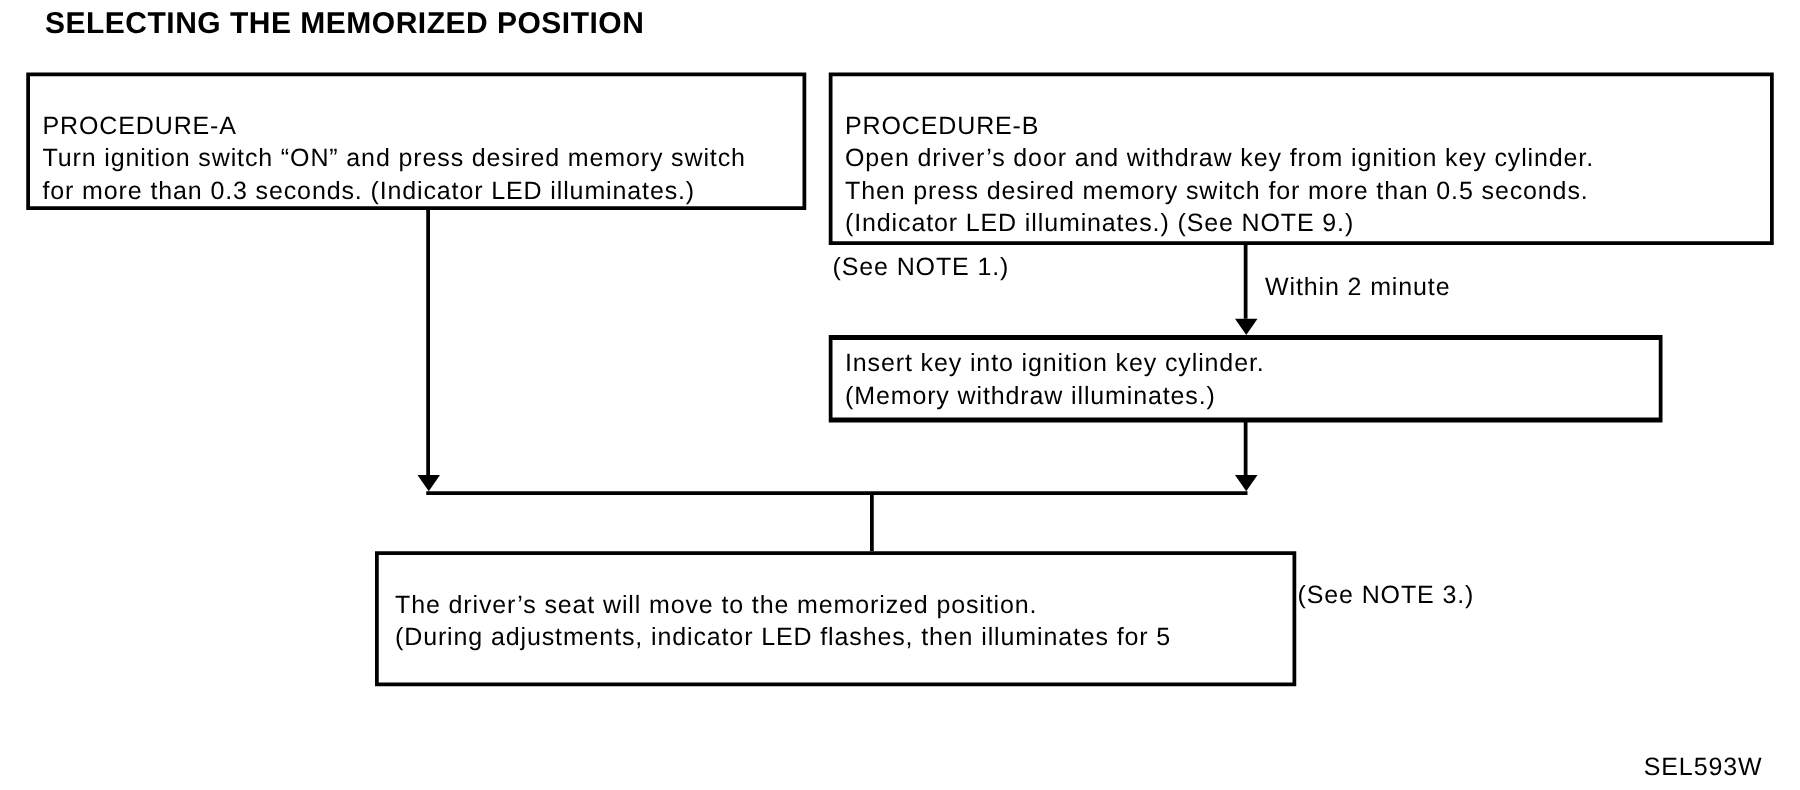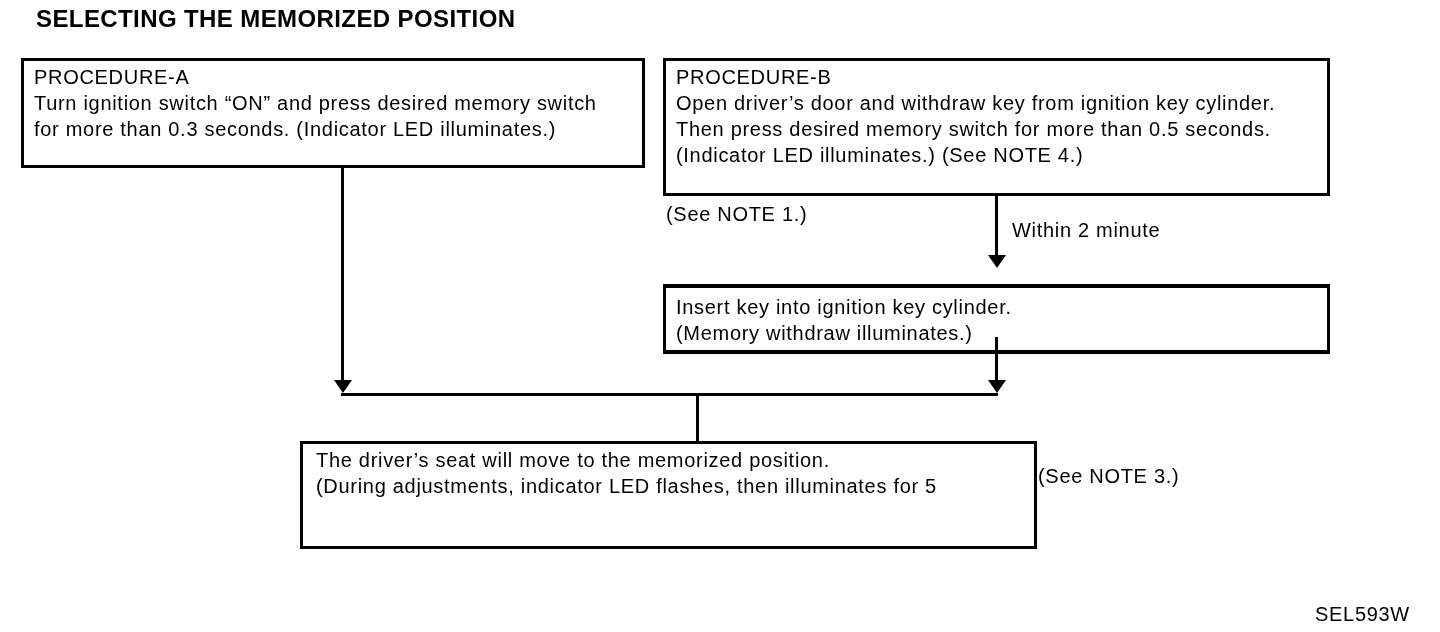--- a/index.html
+++ b/index.html
@@ -16,26 +16,26 @@
     font-size:24px;font-weight:bold;letter-spacing:0.4px;
     white-space:nowrap;
     margin-left:16px;
   }
   .box{
     position:absolute;
     border:3px solid #000;
     box-sizing:border-box;
     background:#ffffff;
     font-size:20px;line-height:26px;letter-spacing:0.7px;
-    padding:3px 10px;
+    padding:27px 10px;
     white-space:nowrap;
   }
   .box-a{left:21px;top:58px;width:624px;height:110px;}
-  .box-b{left:663px;top:58px;width:667px;height:138px;}
-  .box-insert{left:663px;top:284px;width:667px;height:70px;border-top-width:4px;border-bottom-width:4px;padding-top:6px;}
+  .box-b{left:663px;top:58px;width:756px;height:138px;}
+  .box-insert{left:663px;top:268px;width:667px;height:70px;border-top-width:4px;border-bottom-width:4px;padding-top:6px;}
   .box-result{left:300px;top:441px;width:737px;height:108px;padding-left:13px;}
   .lbl{
     position:absolute;
     font-size:20px;line-height:24px;letter-spacing:0.7px;
     white-space:nowrap;
   }
   .lbl-note1{left:666px;top:202px;}
   .lbl-within{left:1012px;top:218px;}
   .lbl-note3{left:1038px;top:464px;}
   .lbl-figcode{left:1315px;top:602px;}
@@ -67,21 +67,21 @@
   <div class="box box-a">
     <div>PROCEDURE-A</div>
     <div>Turn ignition switch “ON” and press desired memory switch</div>
     <div>for more than 0.3 seconds. (Indicator LED illuminates.)</div>
   </div>
 
   <div class="box box-b">
     <div>PROCEDURE-B</div>
     <div>Open driver’s door and withdraw key from ignition key cylinder.</div>
     <div>Then press desired memory switch for more than 0.5 seconds.</div>
-    <div>(Indicator LED illuminates.) (See NOTE 4.)</div>
+    <div>(Indicator LED illuminates.) (See NOTE 9.)</div>
   </div>
 
   <div class="lbl lbl-note1">(See NOTE 1.)</div>
 
   <div class="vline line-b-down"></div>
   <div class="arrowhead ah-b"></div>
 
   <div class="lbl lbl-within">Within 2 minute</div>
 
   <div class="box box-insert">

